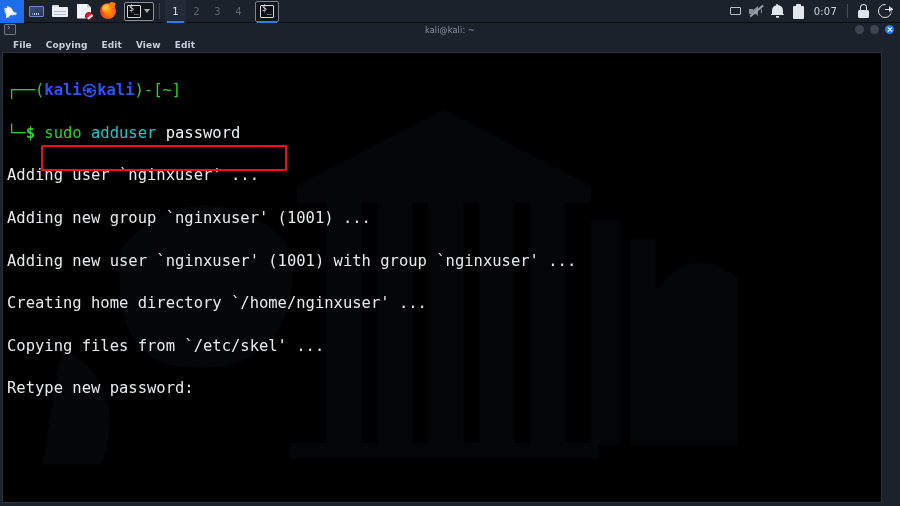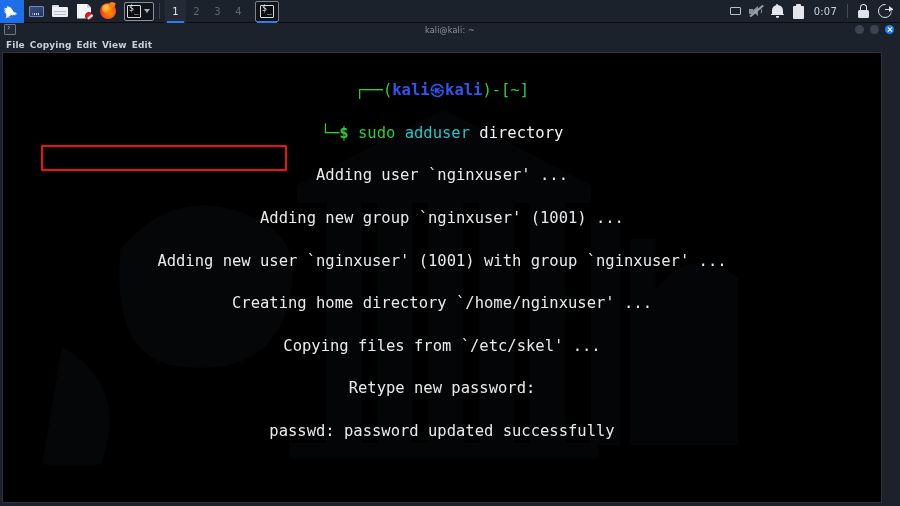--- a/index.html
+++ b/index.html
@@ -247,33 +247,33 @@
   .wbtn { width:9px; height:9px; border-radius:50%; background:#3d4451; }
   .wbtn.close { background:#1d7ef0; position:relative; }
   .wbtn.close::before, .wbtn.close::after {
     content:""; position:absolute; left:1.6px; top:4px; width:5.8px; height:1.1px; background:#fff;
   }
   .wbtn.close::before{ transform:rotate(45deg); }
   .wbtn.close::after{ transform:rotate(-45deg); }
 
   #menubar {
     height:14px; display:flex; align-items:center;
-    padding-left:6px; gap:5px;
+    padding-left:13px; gap:14px;
     background:#1c222b;
   }
   .menu-item {
     font-family:"DejaVu Sans", sans-serif; font-size:9px;
     color:#c8cfda; font-weight:bold; letter-spacing:.1px;
   }
 
   #term-frame {
     flex:1; margin:0 18px 3px 2px;
     border:1px solid #2b323d;
     background:#000;
-    position:relative; overflow:hidden;text-align:center;
+    position:relative; overflow:hidden;
   }
   
   #wallpaper {
     position:absolute; inset:0; opacity:.40; pointer-events:none;
   }
   #term-text {
     position:absolute; top:6px; left:4px; right:4px;
     font-family:"DejaVu Sans Mono", monospace;
     font-size:15.5px; line-height:21.3px;
     color:#e8eaec; white-space:pre;
@@ -437,28 +437,27 @@
         <g fill="#101317" opacity="0.9">
           <path d="M120 200 q60 -70 140 -30 q50 25 30 90 q-20 70 -110 60 q-70 -8 -60 -120 z"></path>
           <path d="M60 300 q70 40 40 120 l-60 0 z"></path>
         </g>
       </svg>
 
       <div id="cmd-highlight"></div>
 
       <div id="term-text">
 <div class="ln"><span class="c-green">┌──</span><span class="c-green">(</span><span class="c-blue">kali</span><span class="c-blue">㉿</span><span class="c-blue">kali</span><span class="c-green">)</span><span class="c-green">-</span><span class="c-green">[~]</span></div>
-<div class="ln"><span class="c-green">└─</span><span class="c-dollar">$</span><span> </span><span class="c-green underl">sudo</span><span> </span><span class="c-cyan">adduser</span><span> </span><span class="c-white">directory</span></div>
+<div class="ln"><span class="c-green">└─</span><span class="c-dollar">$</span><span> </span><span class="c-green underl">sudo</span><span> </span><span class="c-cyan">adduser</span><span> </span><span class="c-white">password</span></div>
 <div class="ln">Adding user `nginxuser' ...</div>
 <div class="ln">Adding new group `nginxuser' (1001) ...</div>
 <div class="ln">Adding new user `nginxuser' (1001) with group `nginxuser' ...</div>
 <div class="ln">Creating home directory `/home/nginxuser' ...</div>
 <div class="ln">Copying files from `/etc/skel' ...</div>
 <div class="ln">Retype new password:</div>
-<div class="ln">passwd: password updated successfully</div>
 
 
 
       </div>
 
     </div>
   </div>
 </div>
 
 </body></html>

